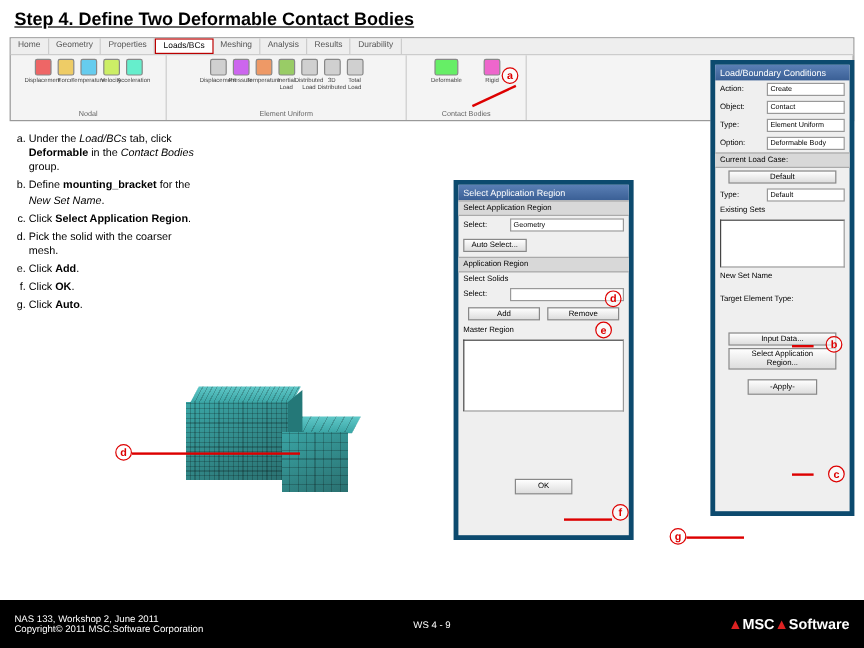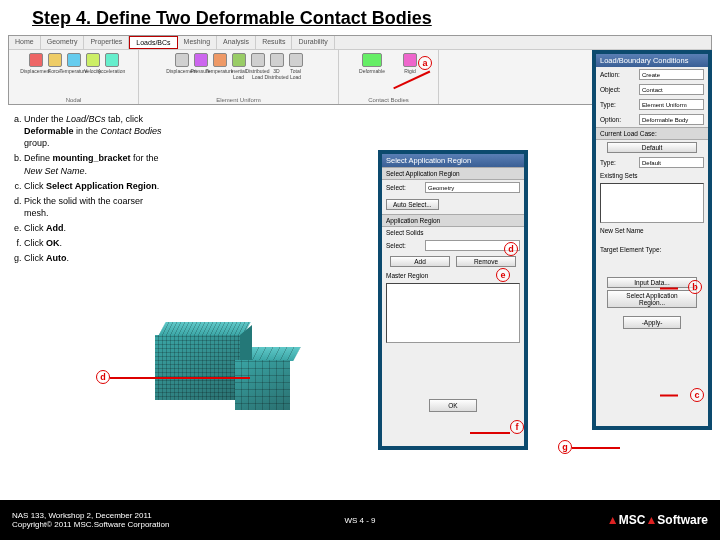--- a/index.html
+++ b/index.html
@@ -1,17 +1,17 @@
 <!DOCTYPE html>
 <html><head>
 <meta charset="utf-8">
 <style>
   * { box-sizing: border-box; margin: 0; padding: 0; }
   body { width: 720px; height: 540px; font-family: Arial, sans-serif; position: relative; background: #fff; overflow: hidden; }
-  .title { font-size: 18px; font-weight: bold; padding: 8px 12px 4px; text-decoration: underline; margin-left: 20px; }
+  .title { font-size: 15px; font-weight: bold; padding: 8px 12px 4px; text-decoration: underline; }
   .ribbon { margin: 2px 8px; border: 1px solid #999; background: #f4f4f4; height: 70px; position: relative; display: flex; }
   .ribbon-tabs { position: absolute; top: 0; left: 0; right: 0; height: 14px; display: flex; font-size: 7px; background: #eee; border-bottom: 1px solid #ccc; }
   .ribbon-tab { padding: 2px 6px; border-right: 1px solid #ccc; color: #555; }
   .ribbon-tab.active { background: #fff; border: 1px solid #b00; color: #000; }
   .ribbon-body { margin-top: 14px; flex: 1; display: flex; }
   .ribbon-group { border-right: 1px solid #ccc; padding: 3px 4px 1px; text-align: center; display: flex; flex-direction: column; justify-content: space-between; }
   .ribbon-icons { display: flex; gap: 3px; justify-content: center; }
   .ribbon-icon { width: 16px; height: 28px; display: flex; flex-direction: column; align-items: center; font-size: 5px; color: #444; }
   .ribbon-icon .ic { width: 14px; height: 14px; background: #d0d0d0; border: 1px solid #888; border-radius: 2px; margin-bottom: 1px; }
   .ribbon-group-label { font-size: 6px; color: #666; }
@@ -236,18 +236,18 @@
 <div class="callout-line" style="left:110px;top:377px;width:140px;transform:rotate(0deg)"></div>
 <div class="callout" style="left:496px;top:268px">e</div>
 <div class="callout" style="left:510px;top:420px">f</div>
 <div class="callout-line" style="left:470px;top:432px;width:40px"></div>
 <div class="callout" style="left:558px;top:440px">g</div>
 <div class="callout-line" style="left:572px;top:447px;width:48px"></div>
 
 <div class="tri"></div>
 <div class="footer">
   <div>
-    <div>NAS 133, Workshop 2, December 2011</div>
+    <div>NAS 133, Workshop 2, June 2011</div>
     <div>Copyright© 2011 MSC.Software Corporation</div>
   </div>
   <div class="slide">WS 4 - 9</div>
   <div class="logo"><span class="red">▲</span><span>MSC</span><span class="red">▲</span><span>Software</span></div>
 </div>
 
 </body></html>

